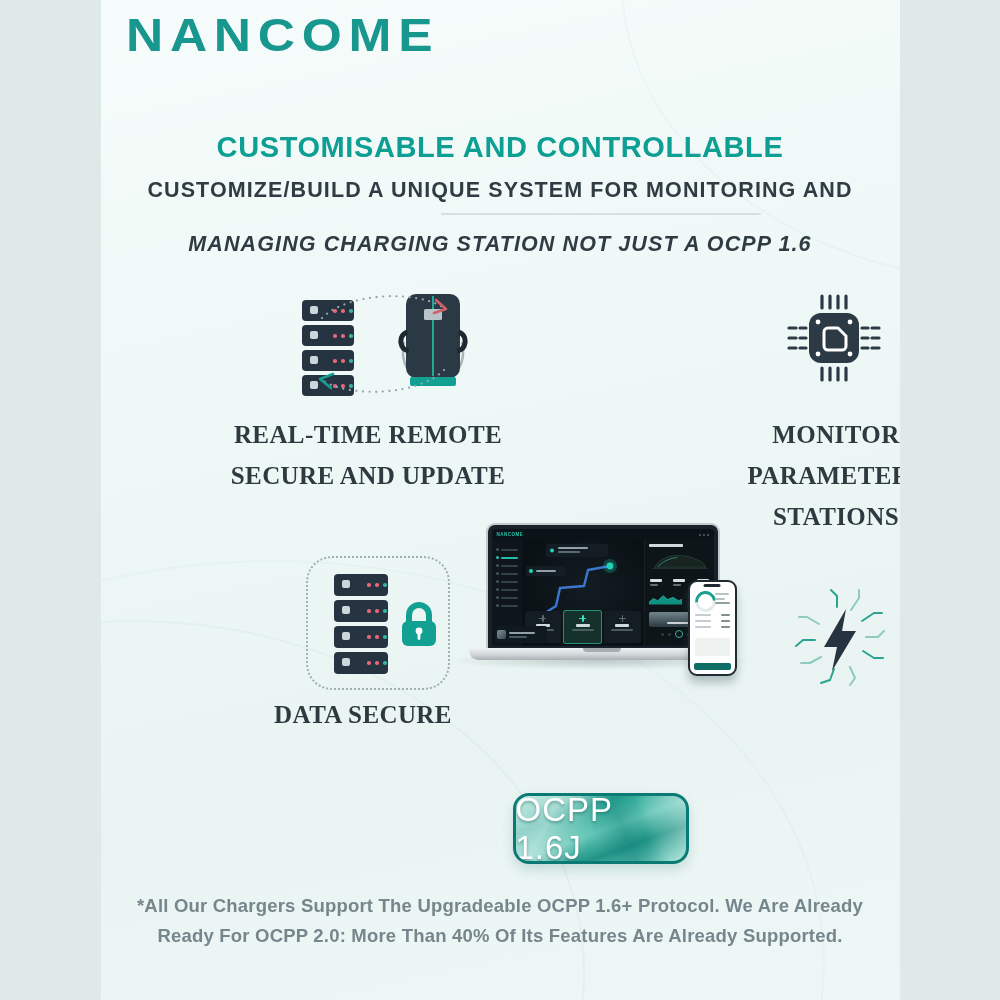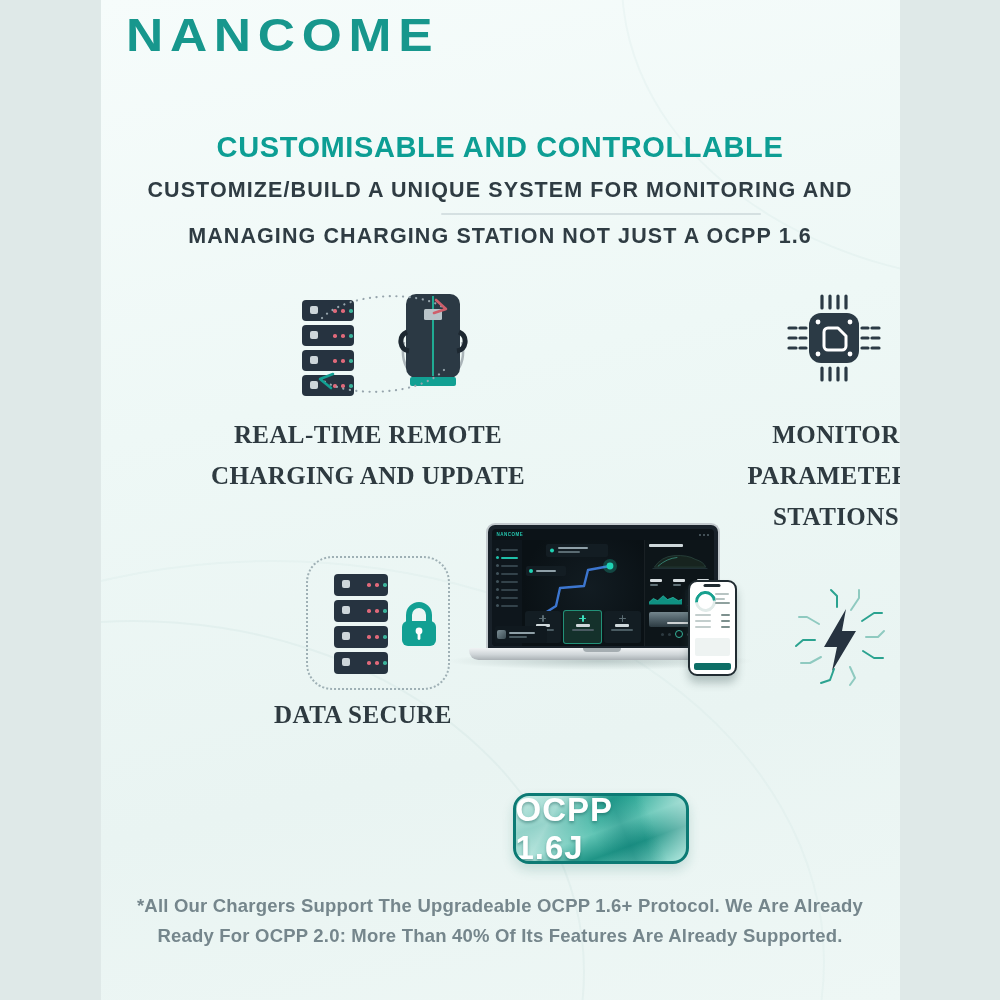--- a/index.html
+++ b/index.html
@@ -12,21 +12,21 @@
   .bg-c2{width:1100px;height:800px;left:-380px;top:560px;border-color:rgba(120,175,168,.05);}
   .bg-c3{width:800px;height:600px;left:520px;top:-320px;border-color:rgba(120,175,168,.06);}
 
   .logo{position:absolute;left:25px;top:8px;font-size:46px;font-weight:800;color:#17978D;
     letter-spacing:6px;transform:scaleX(1.12);transform-origin:left center;}
 
   .headline{position:absolute;left:0;top:119px;width:100%;text-align:center;
     font-size:29px;font-weight:800;letter-spacing:.6px;color:#0D9E94;margin-top:12px;}
   .subline{position:absolute;left:0;width:100%;text-align:center;font-size:21.5px;
     font-weight:700;letter-spacing:1.1px;color:#2F3C43;}
-  .sub1{top:178px;} .sub2{top:224px;}
+  .sub1{top:178px;} .sub2{top:232px;font-style:italic;}
   .sub-underline{position:absolute;left:340px;top:213px;width:320px;height:2px;
     background:rgba(168,184,189,.38);border-radius:1px;}
 
   .feature-label{position:absolute;text-align:center;font-size:25px;font-weight:800;
     letter-spacing:.4px;color:#2E3A40;line-height:41px;font-family:Liberation Serif, serif;}
   .fl-realtime{left:110px;top:414px;width:315px;}
   .fl-monitor{left:583px;top:414px;width:305px;}
   .fl-secure{left:110px;top:700px;width:305px;line-height:30px;}
   .fl-power{left:585px;top:706px;width:305px;}
 
@@ -139,21 +139,21 @@
     background:
       linear-gradient(115deg,rgba(255,255,255,.55) 0%,rgba(255,255,255,0) 24%),
       linear-gradient(255deg,rgba(255,255,255,.45) 0%,rgba(255,255,255,0) 28%),
       linear-gradient(160deg,#8ed9cb 0%,#2aa795 30%,#63c6b6 52%,#1f9486 72%,#93dfd2 100%);
     box-shadow:0 6px 12px rgba(20,110,100,.18);}
   .badge .streak{position:absolute;pointer-events:none;}
   .badge .s1{left:-20px;top:-30px;width:90px;height:140px;transform:rotate(28deg);
     background:linear-gradient(90deg,transparent,rgba(255,255,255,.5),transparent);}
   .badge .s2{left:80px;top:-40px;width:60px;height:160px;transform:rotate(-22deg);
     background:linear-gradient(90deg,transparent,rgba(12,122,116,.35),transparent);}
-  .badge-text{position:relative;font-size:33px;font-weight:700;color:#fff;letter-spacing:1px;
+  .badge-text{position:relative;font-size:33px;font-weight:400;color:#fff;letter-spacing:1px;
     text-shadow:0 2px 3px rgba(10,80,74,.4);}
 
   .footer-line{position:absolute;left:0;width:100%;text-align:center;font-size:18.5px;
     font-weight:700;letter-spacing:.2px;color:#75868C;}
   .ft1{top:895px;} .ft2{top:925px;}
 </style>
 </head>
 <body>
 
 <div class="canvas">
@@ -423,21 +423,21 @@
             <i class="r"></i>
           </div>
       </div>
       <div class="phone-box"></div>
       <div class="phone-btn"></div>
     </div>
   </div>
 
   <div class="feature-label fl-realtime">
     <div>REAL-TIME REMOTE</div>
-    <div>CHARGING AND UPDATE</div>
+    <div>SECURE AND UPDATE</div>
   </div>
   <div class="feature-label fl-monitor">
     <div>MONITOR PARAMETERS</div>
     <div>STATIONS</div>
   </div>
   <div class="feature-label fl-secure">
     <div>DATA SECURE</div>
   </div>
 
   <div class="badge">

